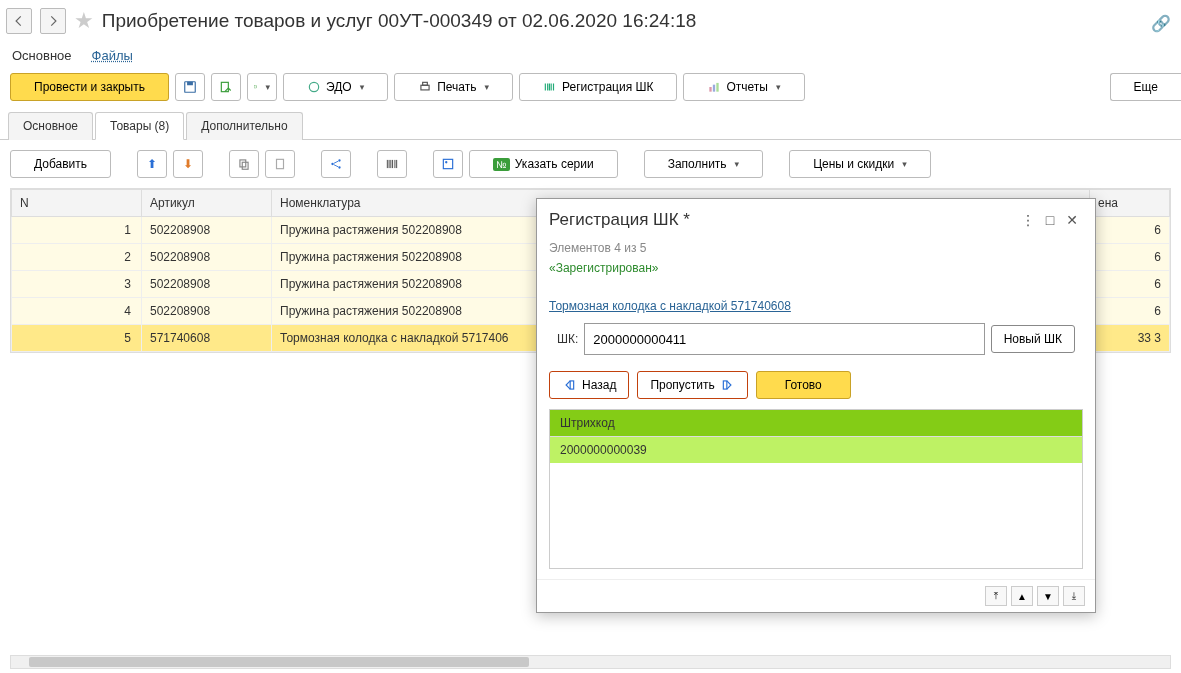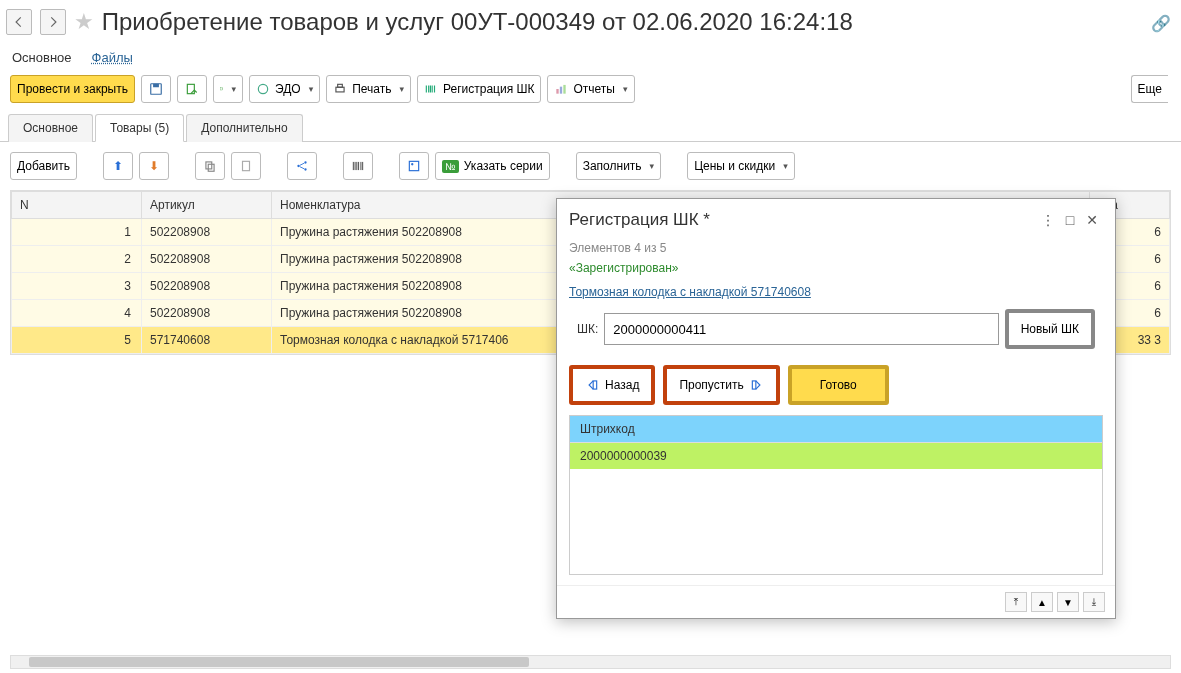--- a/index.html
+++ b/index.html
@@ -2,29 +2,29 @@
 <html><head>
 <meta charset="utf-8">
 <style>
 * { box-sizing: border-box; margin: 0; padding: 0; font-family: Arial, sans-serif; }
 body { background: #fff; font-size: 12px; color: #333; overflow: hidden; width: 1181px; height: 673px; position: relative; }
 
 .header { display: flex; align-items: center; padding: 8px 6px; gap: 8px; }
 .nav-btn { width: 26px; height: 26px; border: 1px solid #bbb; background: #f5f5f5; display: inline-flex; align-items: center; justify-content: center; cursor: pointer; border-radius: 2px; }
 .nav-btn svg { width: 14px; height: 14px; }
 .star-icon { color: #ccc; font-size: 22px; }
-.page-title { font-size: 24px; color: #333; }
+.page-title { font-size: 19px; color: #333; }
 .link-icon { position: absolute; right: 10px; top: 14px; color: #999; font-size: 16px; }
 
 .sub-tabs { display: flex; gap: 20px; padding: 6px 12px 10px; font-size: 13px; }
 .sub-tab { color: #333; cursor: pointer; }
 .sub-tab.link { color: #2a6496; text-decoration: underline dotted; }
 
 .toolbar { display: flex; gap: 6px; padding: 0 10px 10px; align-items: center; }
-.btn { border: 1px solid #bbb; background: #fff; padding: 5px 6px; font-size: 12px; cursor: pointer; display: inline-flex; align-items: center; gap: 5px; border-radius: 3px; height: 28px; }
+.btn { border: 1px solid #bbb; background: #fff; padding: 5px 23px; font-size: 12px; cursor: pointer; display: inline-flex; align-items: center; gap: 5px; border-radius: 3px; height: 28px; }
 .btn.primary { background: #ffdb4d; border-color: #c9a227; }
 .btn.icon-only { padding: 4px 6px; width: 30px; justify-content: center; }
 .btn svg { width: 14px; height: 14px; }
 .dd::after { content: "▾"; font-size: 9px; margin-left: 3px; color: #555; }
 .btn-more { position: absolute; right: 0; }
 
 .tabs-row { display: flex; border-bottom: 1px solid #ccc; padding: 0 8px; }
 .tab { padding: 6px 14px; border: 1px solid #ccc; border-bottom: none; background: #f4f4f4; margin-right: 2px; font-size: 12px; cursor: pointer; border-radius: 3px 3px 0 0; position: relative; top: 1px; }
 .tab.active { background: #fff; border-bottom: 1px solid #fff; }
 
@@ -36,38 +36,38 @@
 .table th { background: #f4f4f4; border: 1px solid #ddd; padding: 6px 8px; text-align: left; font-weight: normal; font-size: 12px; }
 .table td { border: 1px solid #eee; padding: 6px 8px; font-size: 12px; }
 .table tr.striped td { background: #fffbe5; }
 .table tr.selected td { background: #ffe989; }
 .table td.num { text-align: right; padding-right: 10px; }
 .col-n { width: 130px; }
 .col-art { width: 130px; }
 .col-nom { width: auto; }
 .col-price { width: 80px; text-align: right; }
 
-.dialog { position: absolute; left: 556px; top: 198px; width: 560px; background: #fff; border: 1px solid #999; box-shadow: 0 3px 14px rgba(0,0,0,0.25); }
+.dialog { position: absolute; left: 536px; top: 198px; width: 560px; background: #fff; border: 1px solid #999; box-shadow: 0 3px 14px rgba(0,0,0,0.25); }
 .dialog-header { display: flex; align-items: center; padding: 10px 12px 6px; }
 .dialog-title { font-size: 17px; flex: 1; }
 .dialog-ctrl { width: 22px; height: 22px; display: inline-flex; align-items: center; justify-content: center; cursor: pointer; color: #555; font-size: 14px; }
 .dialog-body { padding: 4px 12px 10px; }
 .d-muted { color: #888; font-size: 12px; margin-bottom: 6px; }
-.d-status { color: #2e8b2e; font-size: 12px; margin-bottom: 10px; }
+.d-status { color: #2e8b2e; font-size: 12px; margin-bottom: 24px; }
 .d-link { color: #2a6496; text-decoration: underline; font-size: 12px; cursor: pointer; }
 .d-row { display: flex; align-items: center; gap: 6px; margin: 10px 8px; }
 .d-label { font-size: 12px; }
 .d-input { flex: 1; border: 1px solid #999; padding: 15px 8px; font-size: 13px; height: 28px; border-radius: 0; }
-.d-btn { border: 4px solid #c2410c; padding: 5px 12px; font-size: 12px; cursor: pointer; background: #fff; height: 40px; border-radius: 3px; }
+.d-btn { border: 1px solid #c2410c; padding: 5px 12px; font-size: 12px; cursor: pointer; background: #fff; height: 28px; border-radius: 3px; }
 .d-btn.yellow { background: #ffdb4d; border-color: #c9a227; padding: 13px 28px; }
 .d-actions { display: flex; gap: 8px; margin-top: 16px; }
 .d-actions .d-btn { display: flex; align-items: center; gap: 6px; }
 
 .d-table { border: 1px solid #ccc; margin-top: 10px; height: 160px; overflow: auto; }
-.d-table-header { background: #7dd3fc; padding: 6px 10px; border-bottom: 1px solid #ddd; font-size: 12px; }
+.d-table-header { background: #84cc16; padding: 6px 10px; border-bottom: 1px solid #ddd; font-size: 12px; }
 .d-table-row { padding: 6px 10px; font-size: 12px; }
 .d-table-row.hl { background: #bef264; }
 
 .d-footer { display: flex; justify-content: flex-end; gap: 4px; padding: 6px 10px; border-top: 1px solid #eee; }
 .d-foot-btn { width: 22px; height: 20px; border: 1px solid #ccc; background: #f8f8f8; font-size: 10px; cursor: pointer; display: inline-flex; align-items: center; justify-content: center; }
 
 .hscroll { position: absolute; bottom: 4px; left: 10px; right: 10px; height: 14px; background: #f0f0f0; border: 1px solid #ddd; }
 .hscroll-thumb { position: absolute; left: 18px; top: 1px; height: 10px; width: 500px; background: #c8c8c8; border-radius: 2px; }
 </style>
 </head>
@@ -134,26 +134,26 @@
     <span>Регистрация ШК</span>
   </button>
   <button class="btn dd">
     <svg viewBox="0 0 24 24">
         <rect x="4" y="12" width="4" height="8" fill="#d9a"></rect>
         <rect x="10" y="8" width="4" height="12" fill="#9ad"></rect>
         <rect x="16" y="5" width="4" height="15" fill="#ad9"></rect>
       </svg>
     <span>Отчеты</span>
   </button>
-  <button class="btn btn-more" style="right:13px;position:absolute;border-radius:3px 0 0 3px;border-right:none;">Еще</button>
+  <button class="btn btn-more" style="right:0;position:absolute;border-radius:3px 0 0 3px;border-right:none;">Еще</button>
 </div>
 
 <div class="tabs-row">
   <div class="tab">Основное</div>
-  <div class="tab active">Товары (5)</div>
+  <div class="tab active">Товары (8)</div>
   <div class="tab">Дополнительно</div>
 </div>
 
 <div class="toolbar2">
   <button class="btn">Добавить</button>
   <div class="spacer-sm"></div>
   <button class="btn icon-only">
       <span style="color:#2a6fd6">⬆</span>
     </button>
   <button class="btn icon-only">

